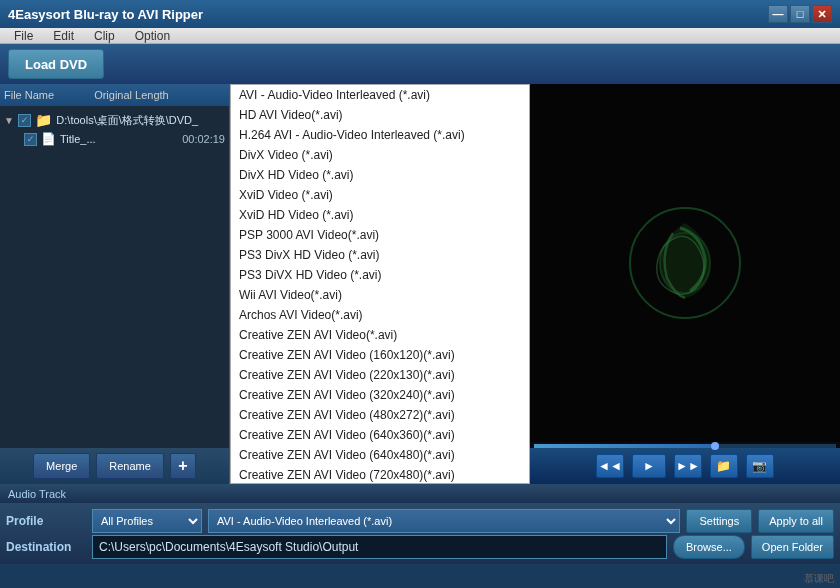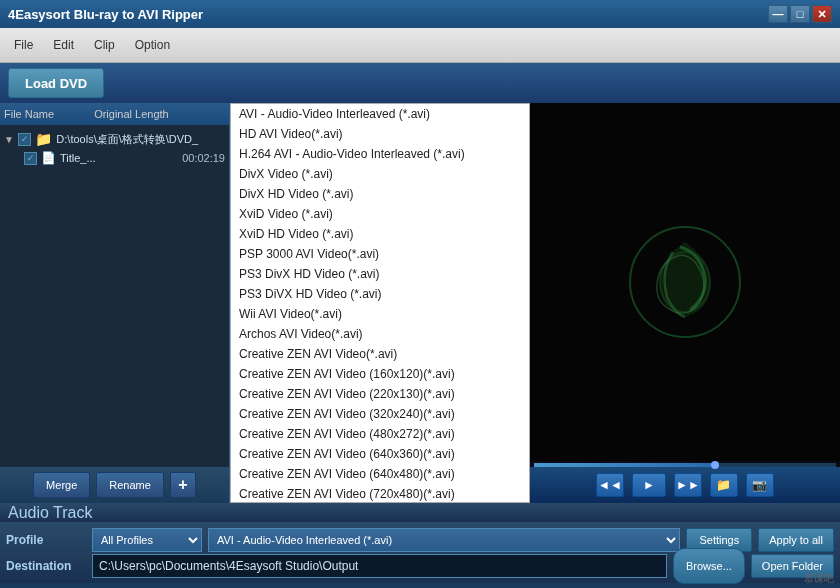--- a/index.html
+++ b/index.html
@@ -33,21 +33,21 @@
       color: white;
       font-size: 11px;
       cursor: pointer;
       display: flex; align-items: center; justify-content: center;
     }
     .title-btn.close { background: linear-gradient(to bottom, #c0392b, #922b21); }
 
     
     .menu-bar {
       background: linear-gradient(to bottom, #e8e8e8, #d0d0d0);
-      height: 35px;
+      height: 16px;
       display: flex;
       align-items: center;
       padding: 0 4px;
       border-bottom: 1px solid #aaa;
     }
     .menu-item {
       padding: 2px 10px;
       cursor: pointer;
       font-size: 12px;
       color: #333;
@@ -261,21 +261,21 @@
       flex: 1;
       height: 24px;
       background: #0a1a2a;
       border: 1px solid #4a8ab0;
       color: #cce0f0;
       font-size: 12px;
       padding: 0 6px;
     }
 
     .browse-btn {
-      height: 36px;
+      height: 24px;
       padding: 0 12px;
       background: linear-gradient(to bottom, #4a8ab0, #2a6a90);
       border: 1px solid #1a5a80;
       color: white;
       font-size: 11px;
       cursor: pointer;
       border-radius: 11px;
     }
 
     .open-folder-btn {
@@ -310,21 +310,21 @@
     ::-webkit-scrollbar-track { background: #1a2a3a; }
     ::-webkit-scrollbar-thumb { background: #3a6a9a; border: 1px solid #2a5a8a; }
 
     .audio-track-row {
       display: flex;
       align-items: center;
       height: 20px;
       padding: 4px 8px;
       background: linear-gradient(to bottom, #2a4a6a, #1a3050);
       color: #aad0f0;
-      font-size: 16px;
+      font-size: 11px;
       border-bottom: 1px solid #2a4a6a;
     }
   </style>
 </head>
 <body>
 
 <div class="title-bar">
   <span class="title-bar-text">4Easysort Blu-ray to AVI Ripper</span>
   <div class="title-bar-controls">
     <div class="title-btn">—</div>

